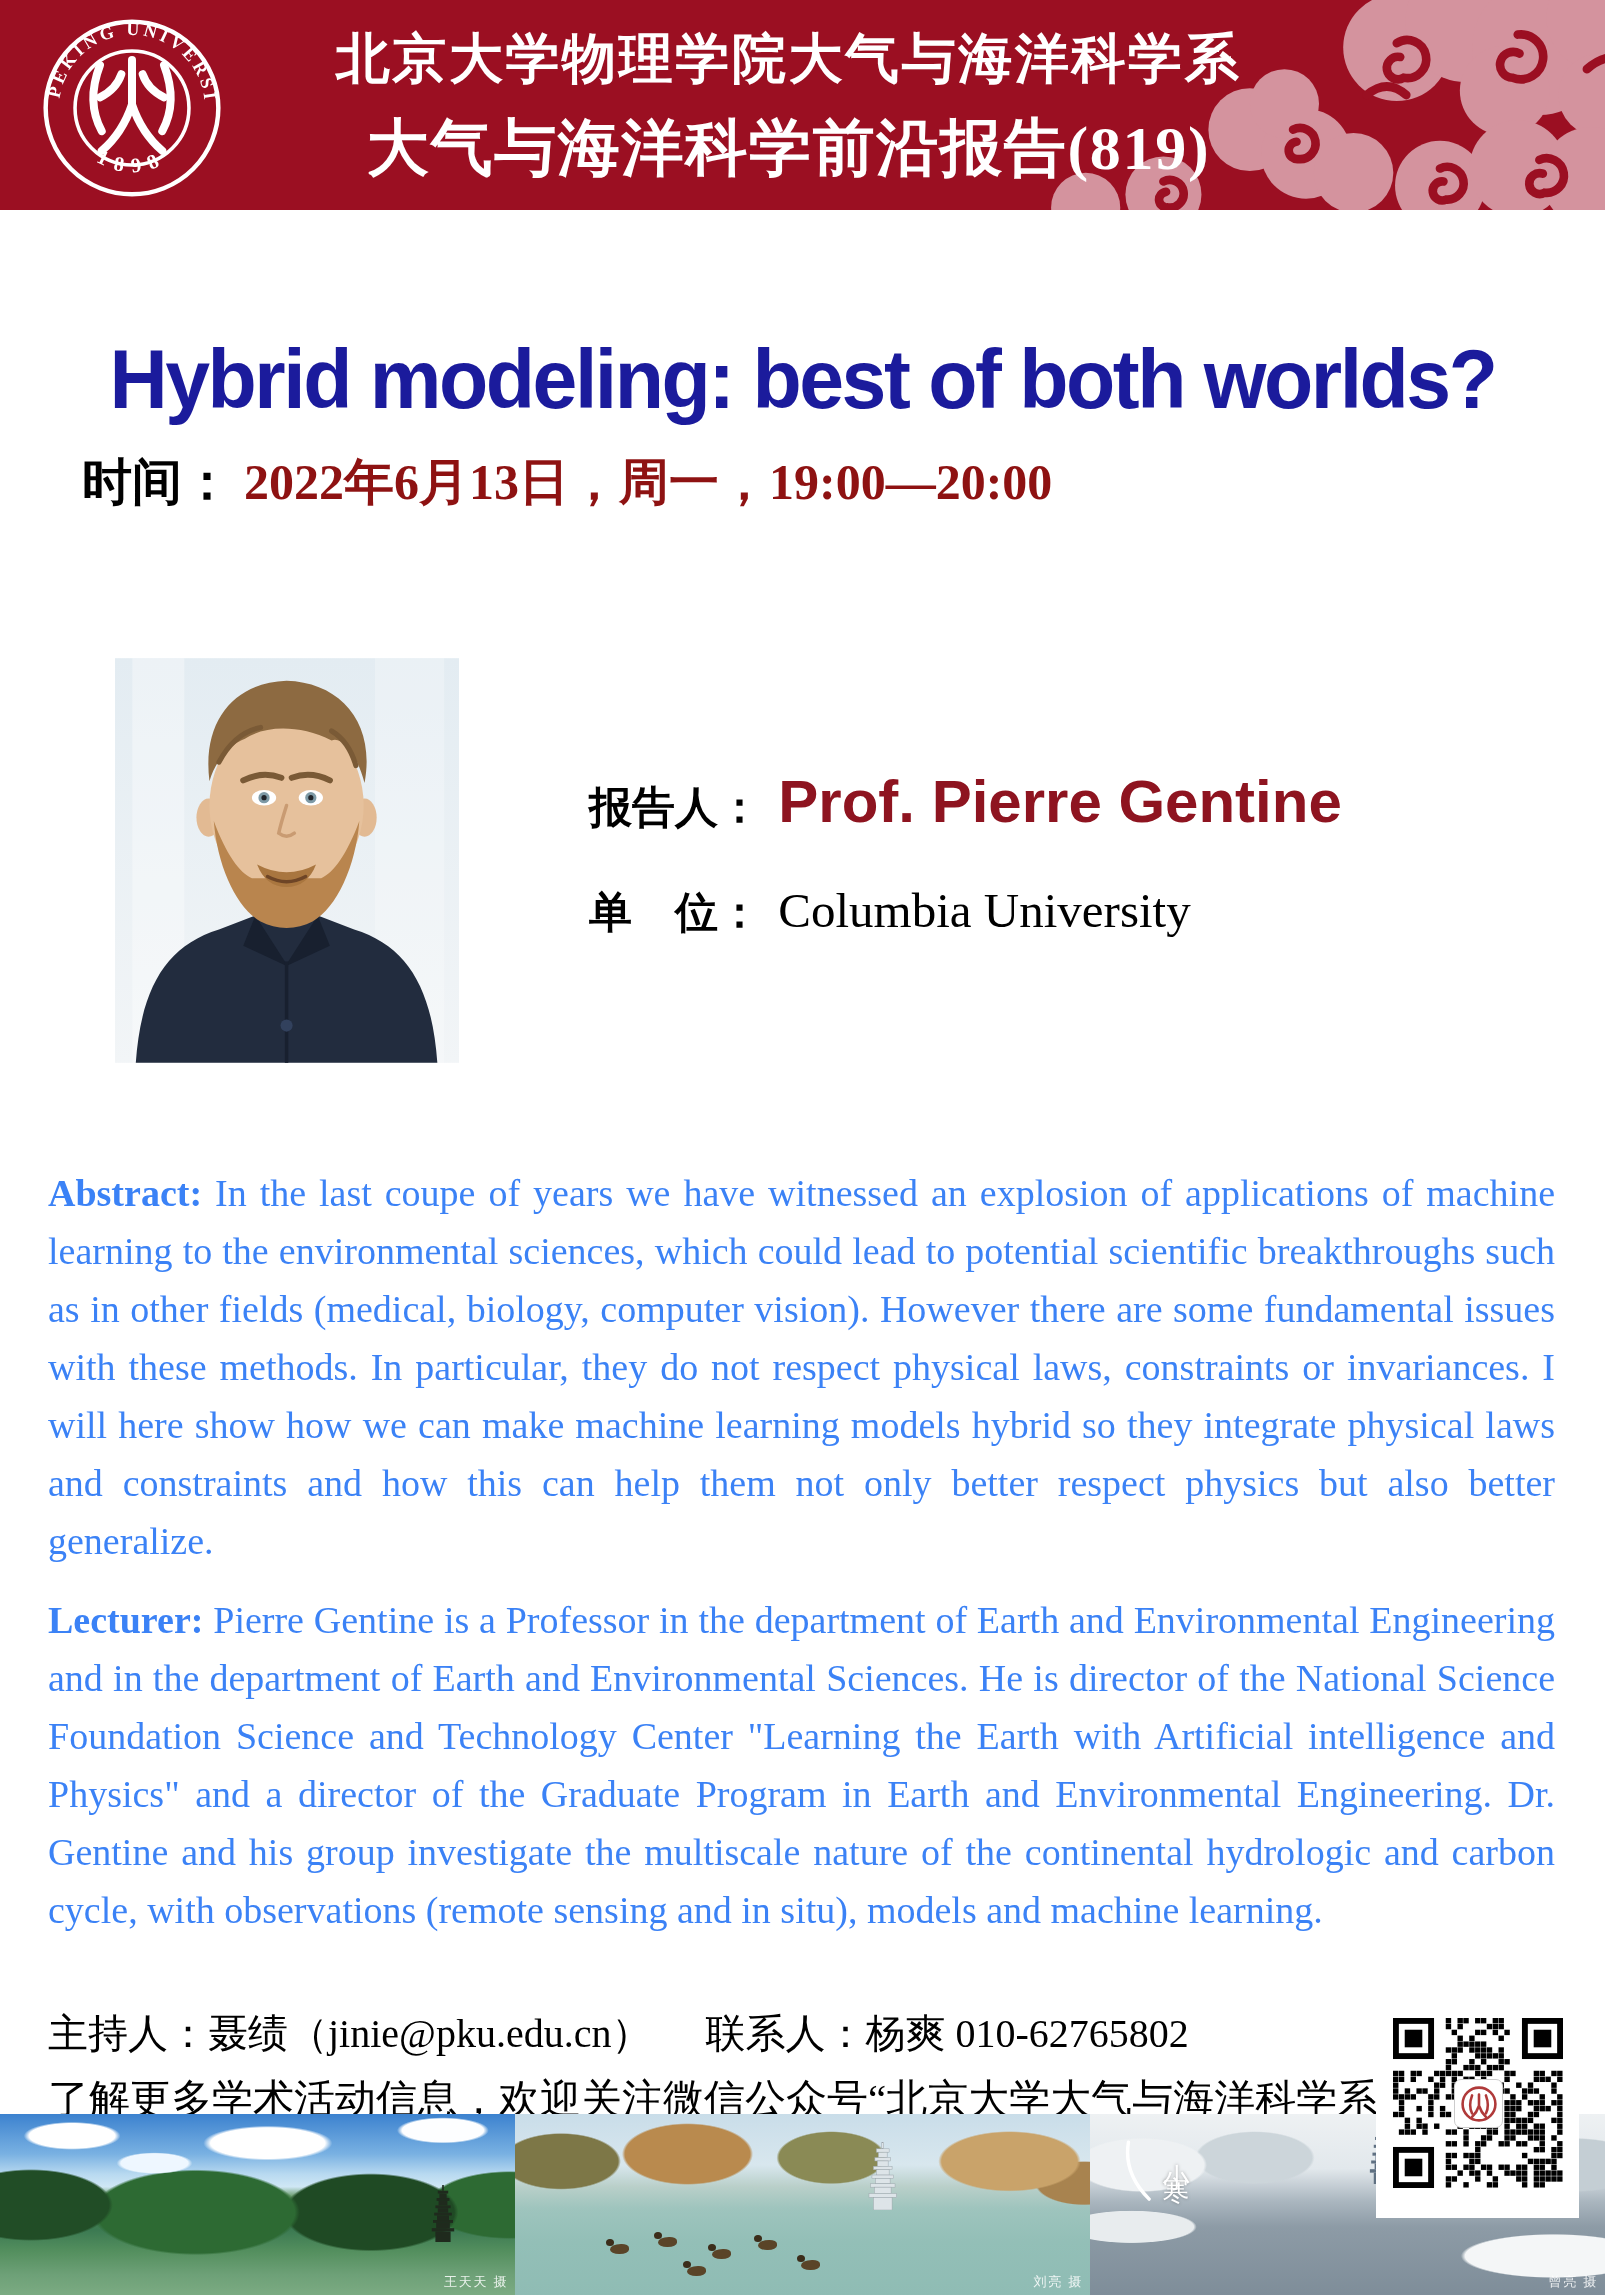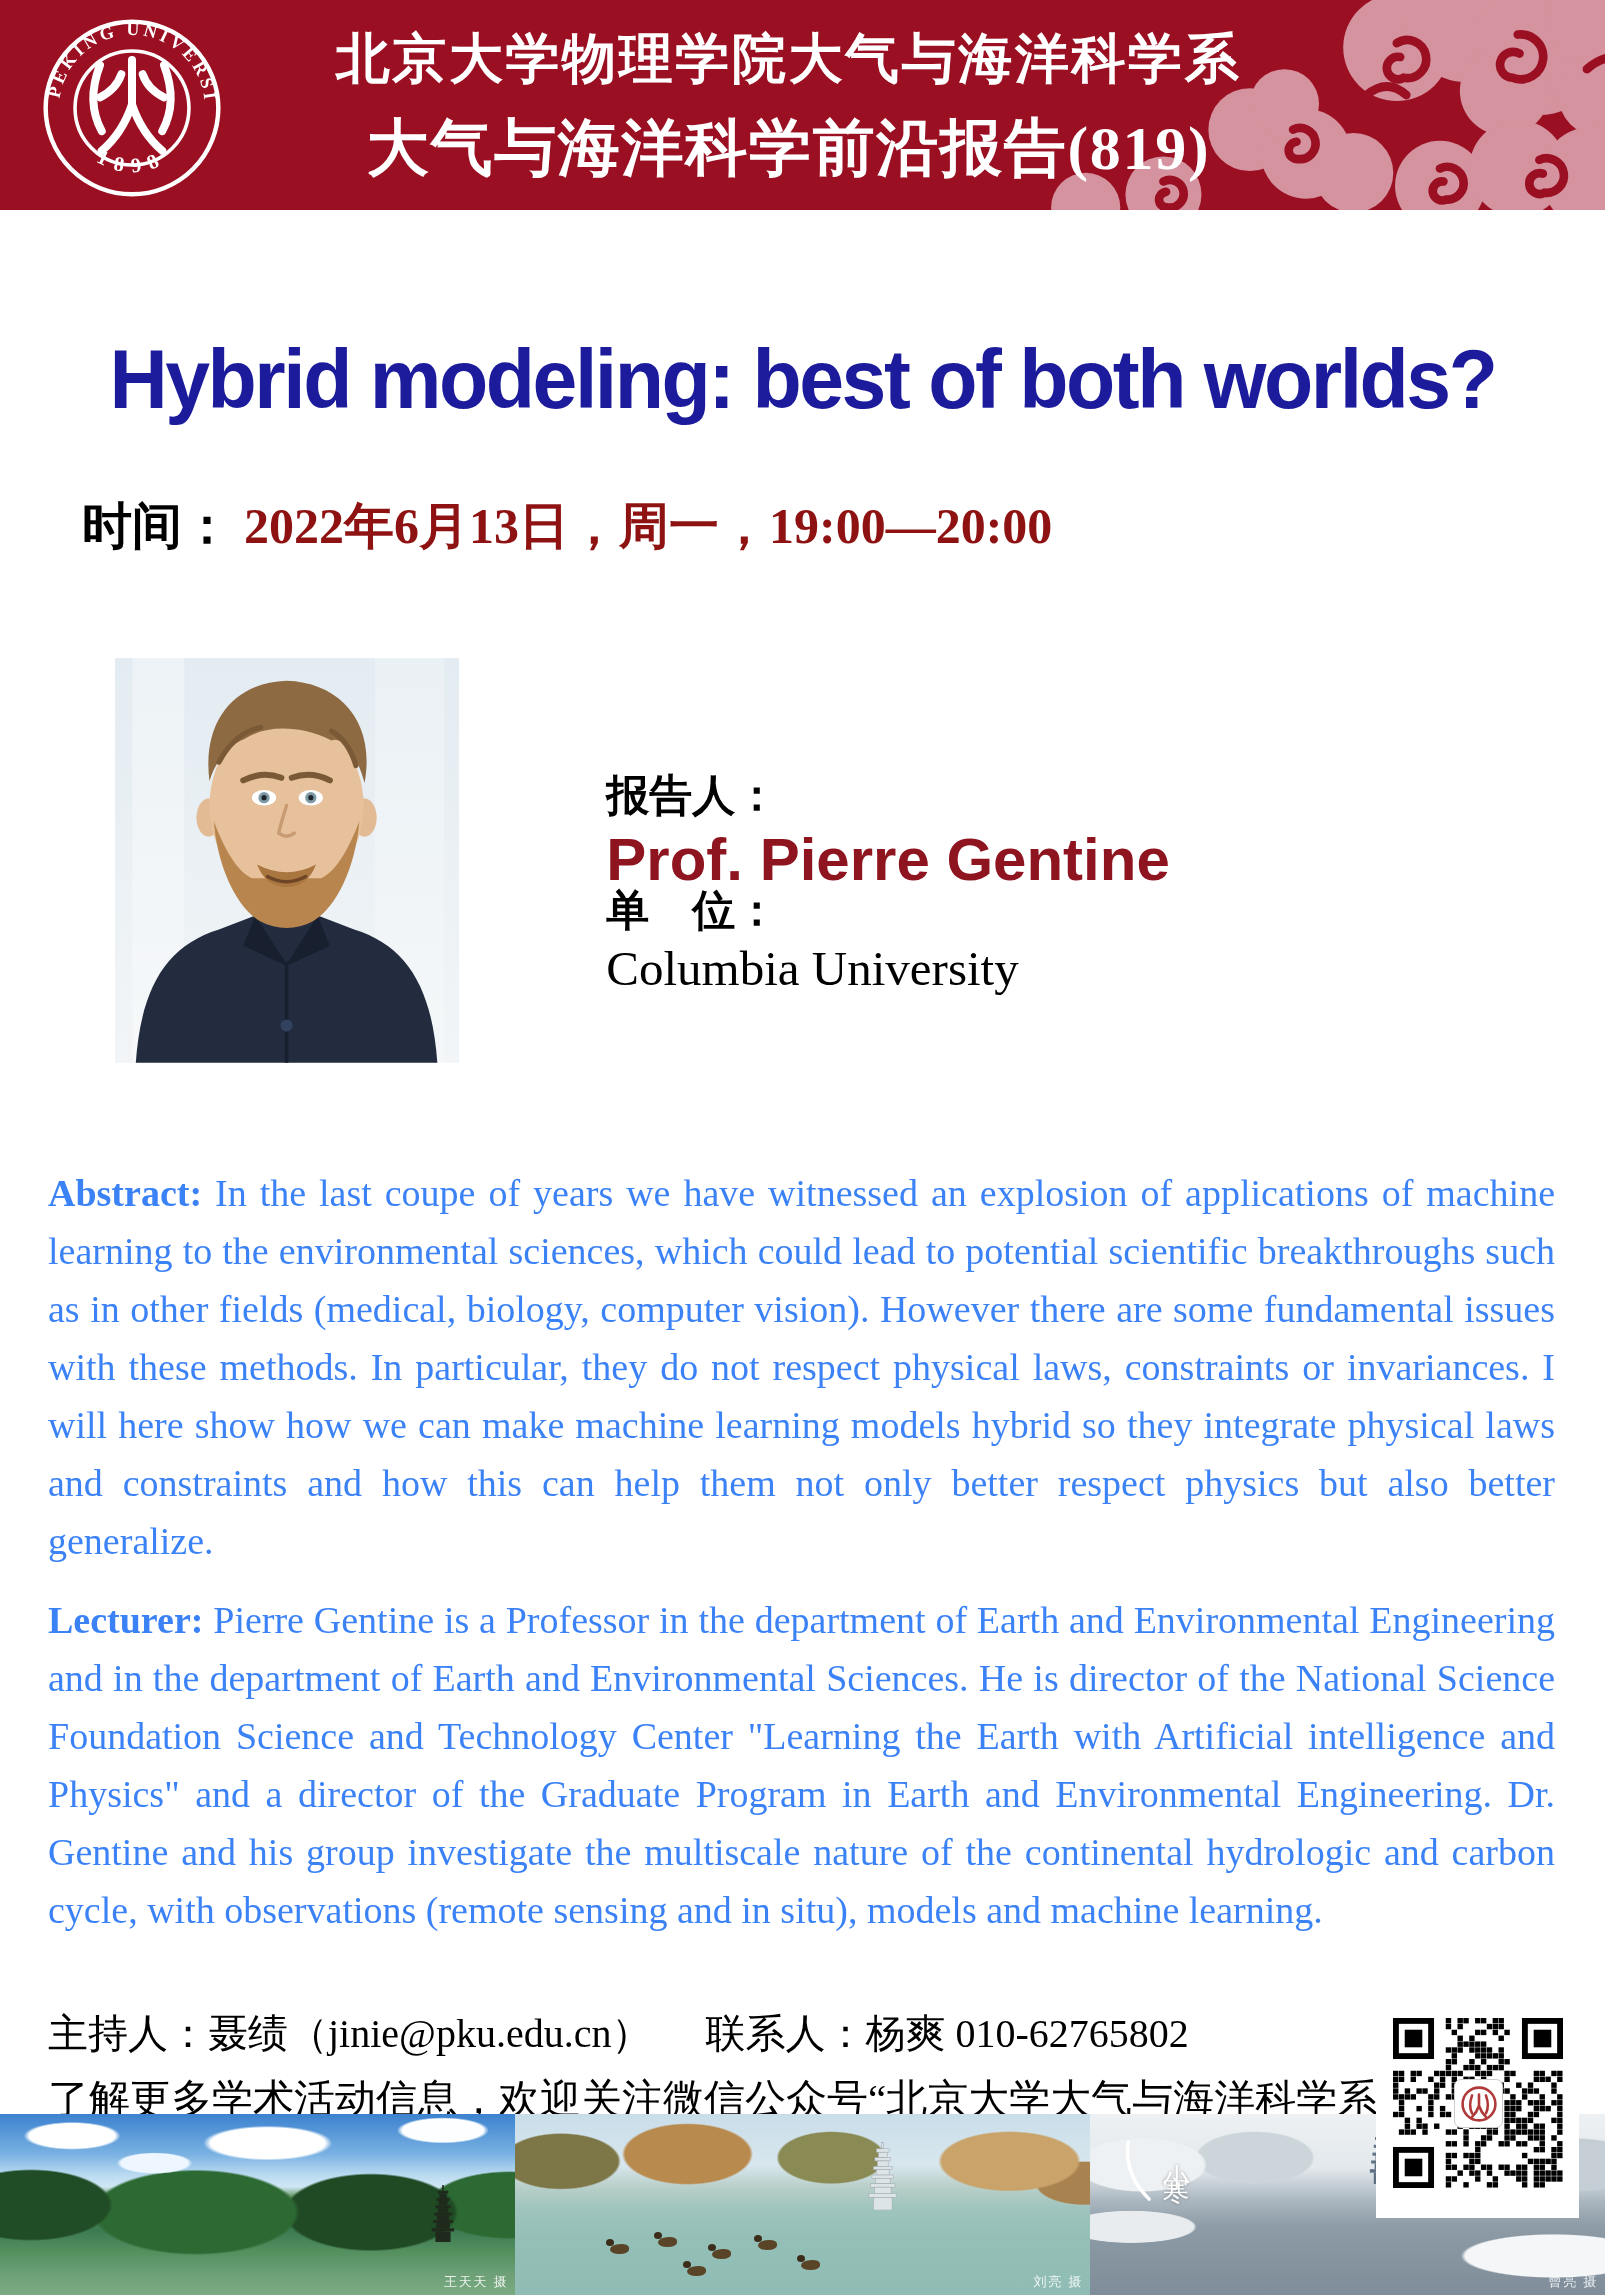--- a/index.html
+++ b/index.html
@@ -17,26 +17,26 @@
 
   
   .title{position:absolute;left:0;right:0;top:275px;text-align:center;
          font-family:"Liberation Sans",sans-serif;font-weight:700;font-size:84px;
          color:#1b1b9c;letter-spacing:-2.6px;transform:scaleX(.96);transform-origin:center;white-space:nowrap;}
 
   
   .info-row{position:absolute;left:82px;white-space:nowrap;font-size:50px;font-weight:bold;}
   .info-row .lab{color:#000;font-family:"Liberation Sans",sans-serif;}
   .info-row .val{color:#8e1212;font-family:"Liberation Serif",serif;margin-left:12px;}
-  .row-time{top:449px;margin-top:44px;}
+  .row-time{top:449px;}
   .row-place{top:542px;}
 
   
   .photo-wrap{position:absolute;left:115px;top:658px;width:344px;height:405px;}
-  .spk-row{position:absolute;left:589px;display:flex;align-items:baseline;white-space:nowrap;flex-direction:column;}
+  .spk-row{position:absolute;left:589px;display:flex;align-items:baseline;white-space:nowrap;}
   .spk-label{font-family:"Liberation Sans",sans-serif;font-weight:bold;font-size:43px;color:#000;}
   .spk-name{font-family:"Liberation Sans",sans-serif;font-weight:700;font-size:60px;color:#8e1420;margin-left:17.3px;}
   .spk-aff{font-family:"Liberation Serif",serif;font-size:49px;color:#000;margin-left:17.3px;}
   .row-name{top:767px;}
   .row-aff{top:882px;}
 
   
   .para{position:absolute;left:48px;width:1507px;text-align:justify;
         font-size:38px;line-height:58px;color:#3b82f6;}
   .para b{font-weight:bold;}

